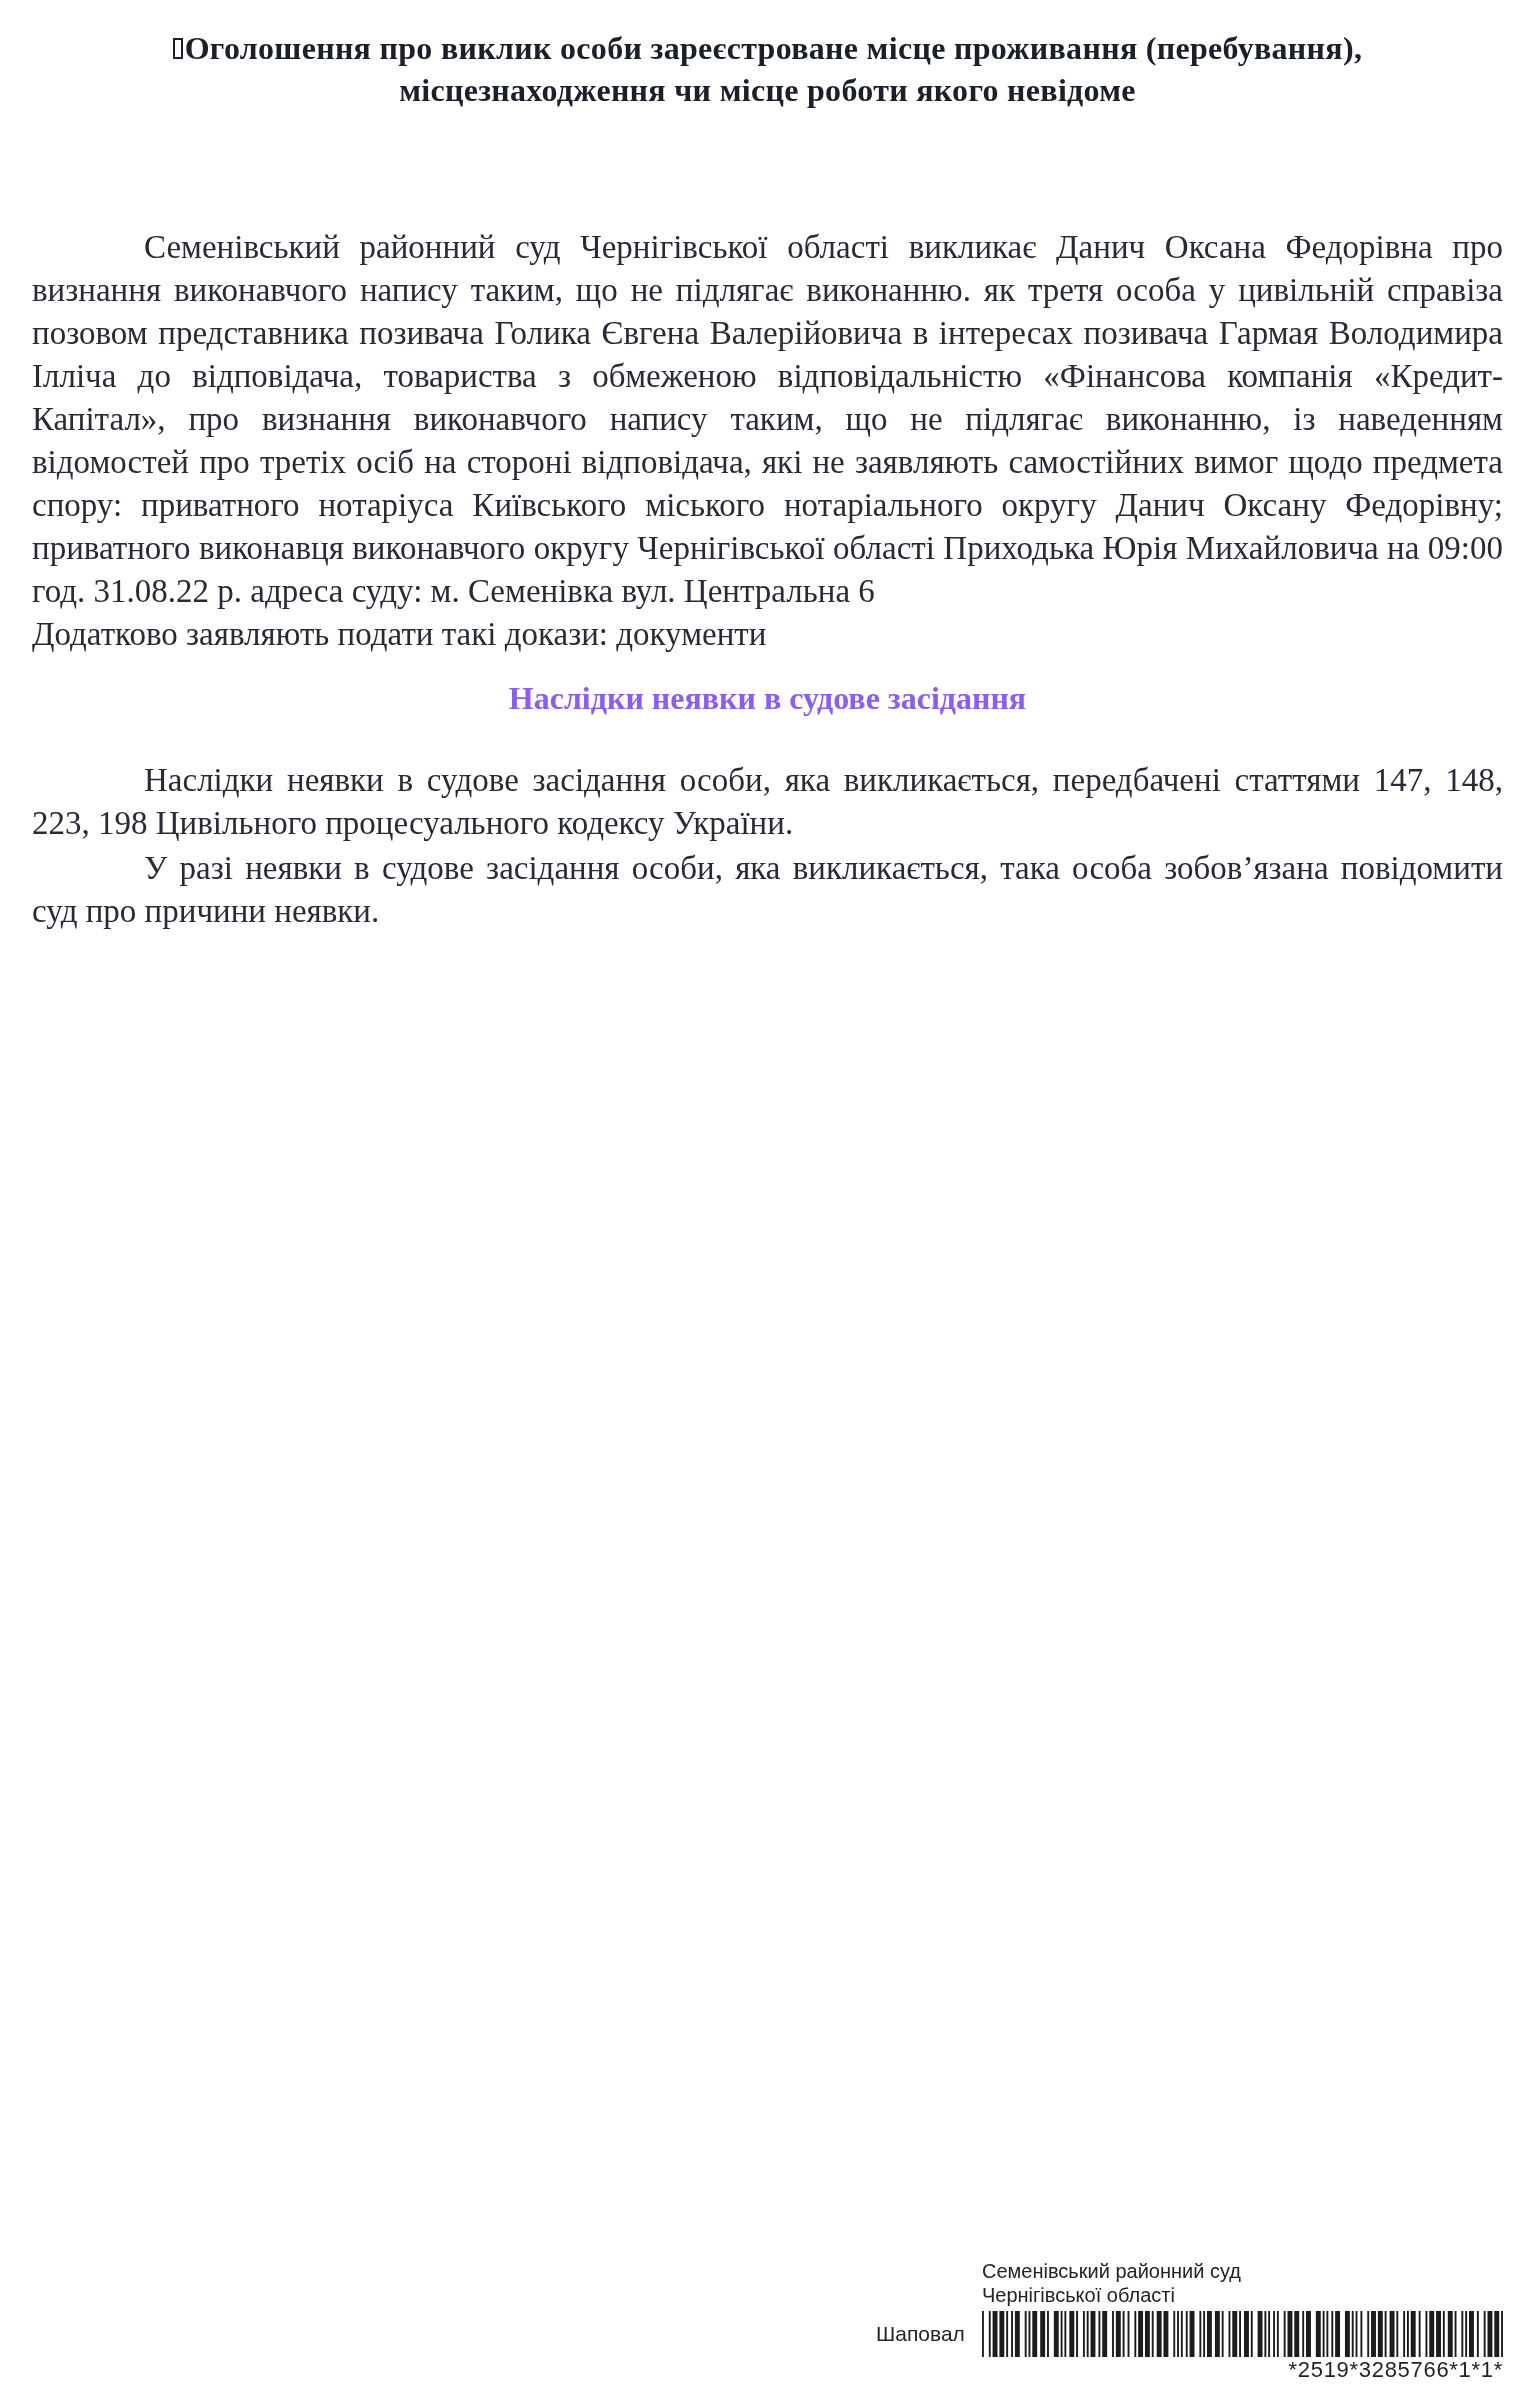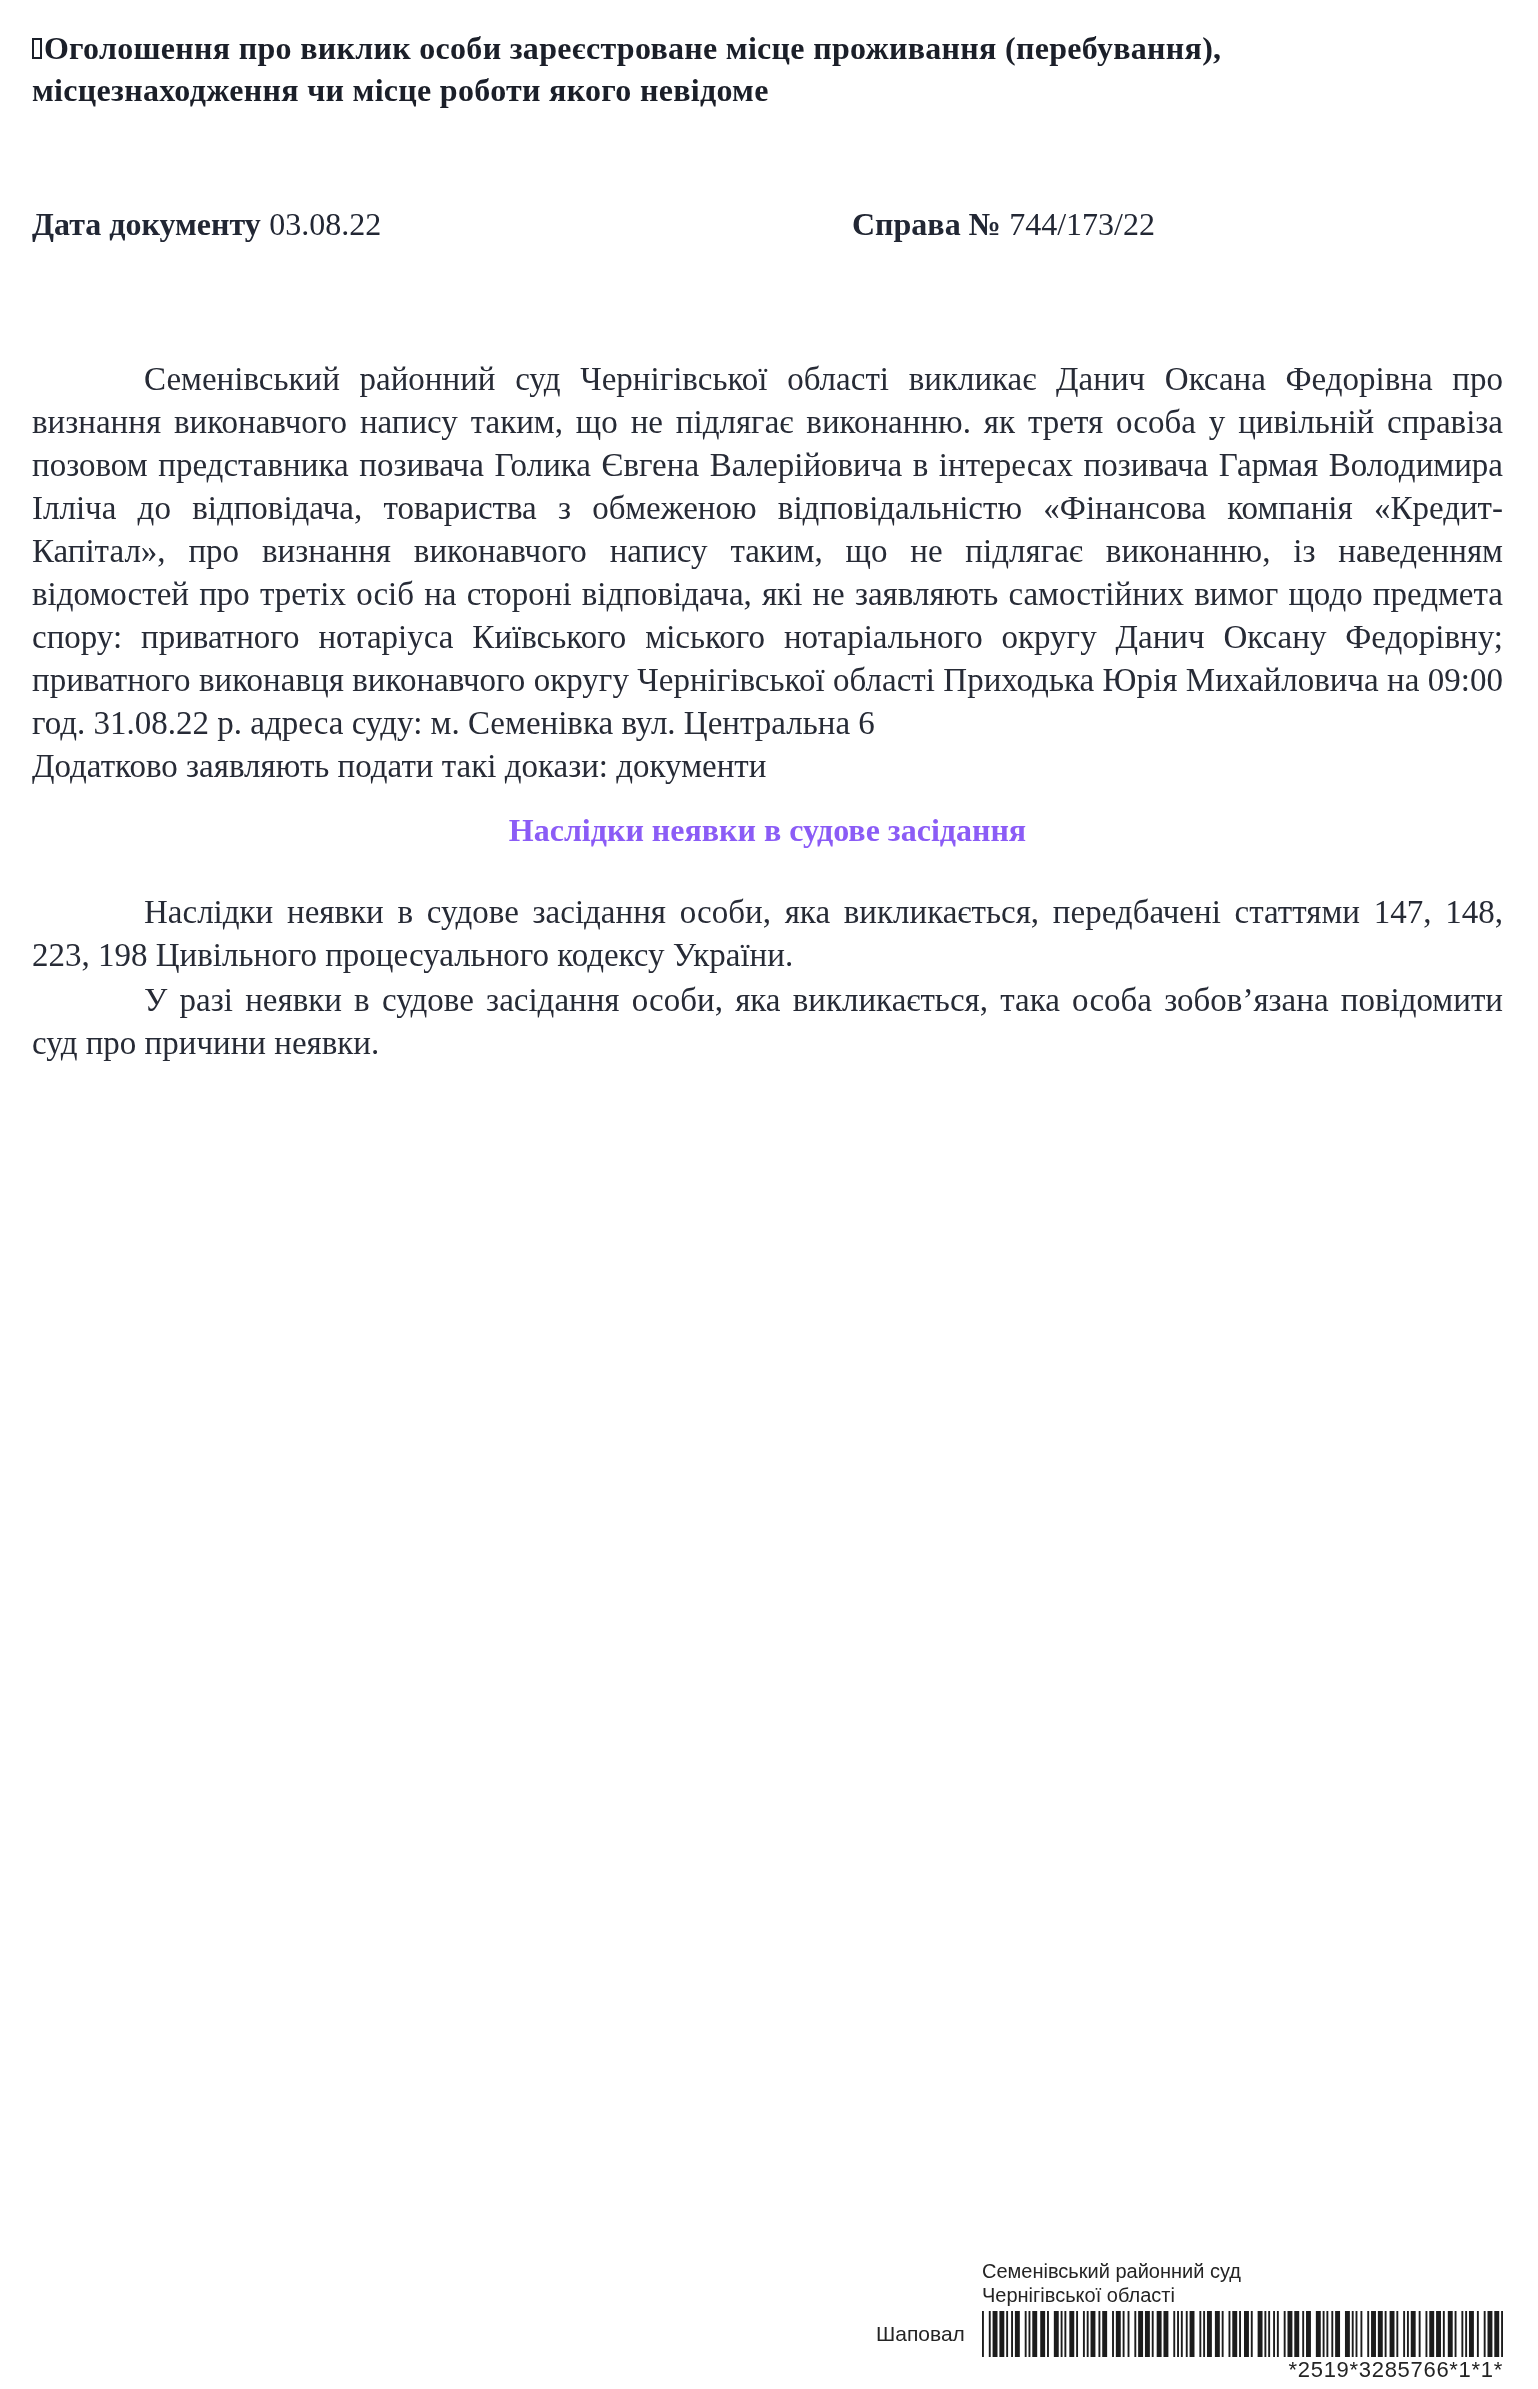--- a/index.html
+++ b/index.html
@@ -7,21 +7,21 @@
     position:relative;
     width:1538px; height:2389px;
     background:#ffffff;
     font-family:"Liberation Serif", serif;
     color:#2a2e3a;
     overflow:hidden;
   }
   .content { padding:26.6px 35px 0 32px; }
 
   .doc-title {
-    text-align:left;
+    text-align:center;
     font-weight:700;
     font-size:32px;
     line-height:42px;
     color:#1b1f29;
     letter-spacing:0.3px;
   }
   .tofu {
     display:inline-block;
     width:9.8px; height:21px;
     border:2.8px solid #1b1f29;
@@ -93,28 +93,20 @@
 <body>
 
 <div class="page">
   <div class="content">
 
     <div class="doc-title">
       <div class="title-line"><span class="tofu"></span><span>Оголошення про виклик особи зареєстроване місце проживання (перебування),</span></div>
       <div class="title-line">місцезнаходження чи місце роботи якого невідоме</div>
     </div>
 
-    <div class="meta-row">
-      <div class="meta-date">
-        <span class="b">Дата документу</span><span>03.08.22</span>
-      </div>
-      <div class="meta-case">
-        <span class="b">Справа №</span><span>744/173/22</span>
-      </div>
-    </div>
 
     <p class="body-p p1">Семенівський районний суд Чернігівської області викликає Данич Оксана Федорівна про визнання виконавчого напису таким, що не підлягає виконанню. як третя особа у цивільній справіза позовом представника позивача Голика Євгена Валерійовича в інтересах позивача Гармая Володимира Ілліча до відповідача, товариства з обмеженою відповідальністю «Фінансова компанія «Кредит-Капітал», про визнання виконавчого напису таким, що не підлягає виконанню, із наведенням відомостей про третіх осіб на стороні відповідача, які не заявляють самостійних вимог щодо предмета спору: приватного нотаріуса Київського міського нотаріального округу Данич Оксану Федорівну; приватного виконавця виконавчого округу Чернігівської області Приходька Юрія Михайловича на 09:00 год. 31.08.22 р. адреса суду: м. Семенівка вул. Центральна 6</p>
     <p class="body-p evidence">Додатково заявляють подати такі докази: документи</p>
 
     <h2 class="section-heading">Наслідки неявки в судове засідання</h2>
 
     <p class="body-p p2">Наслідки неявки в судове засідання особи, яка викликається, передбачені статтями 147, 148, 223, 198 Цивільного процесуального кодексу України.</p>
     <p class="body-p p3">У разі неявки в судове засідання особи, яка викликається, така особа зобов’язана повідомити суд про причини неявки.</p>
   </div>
 

